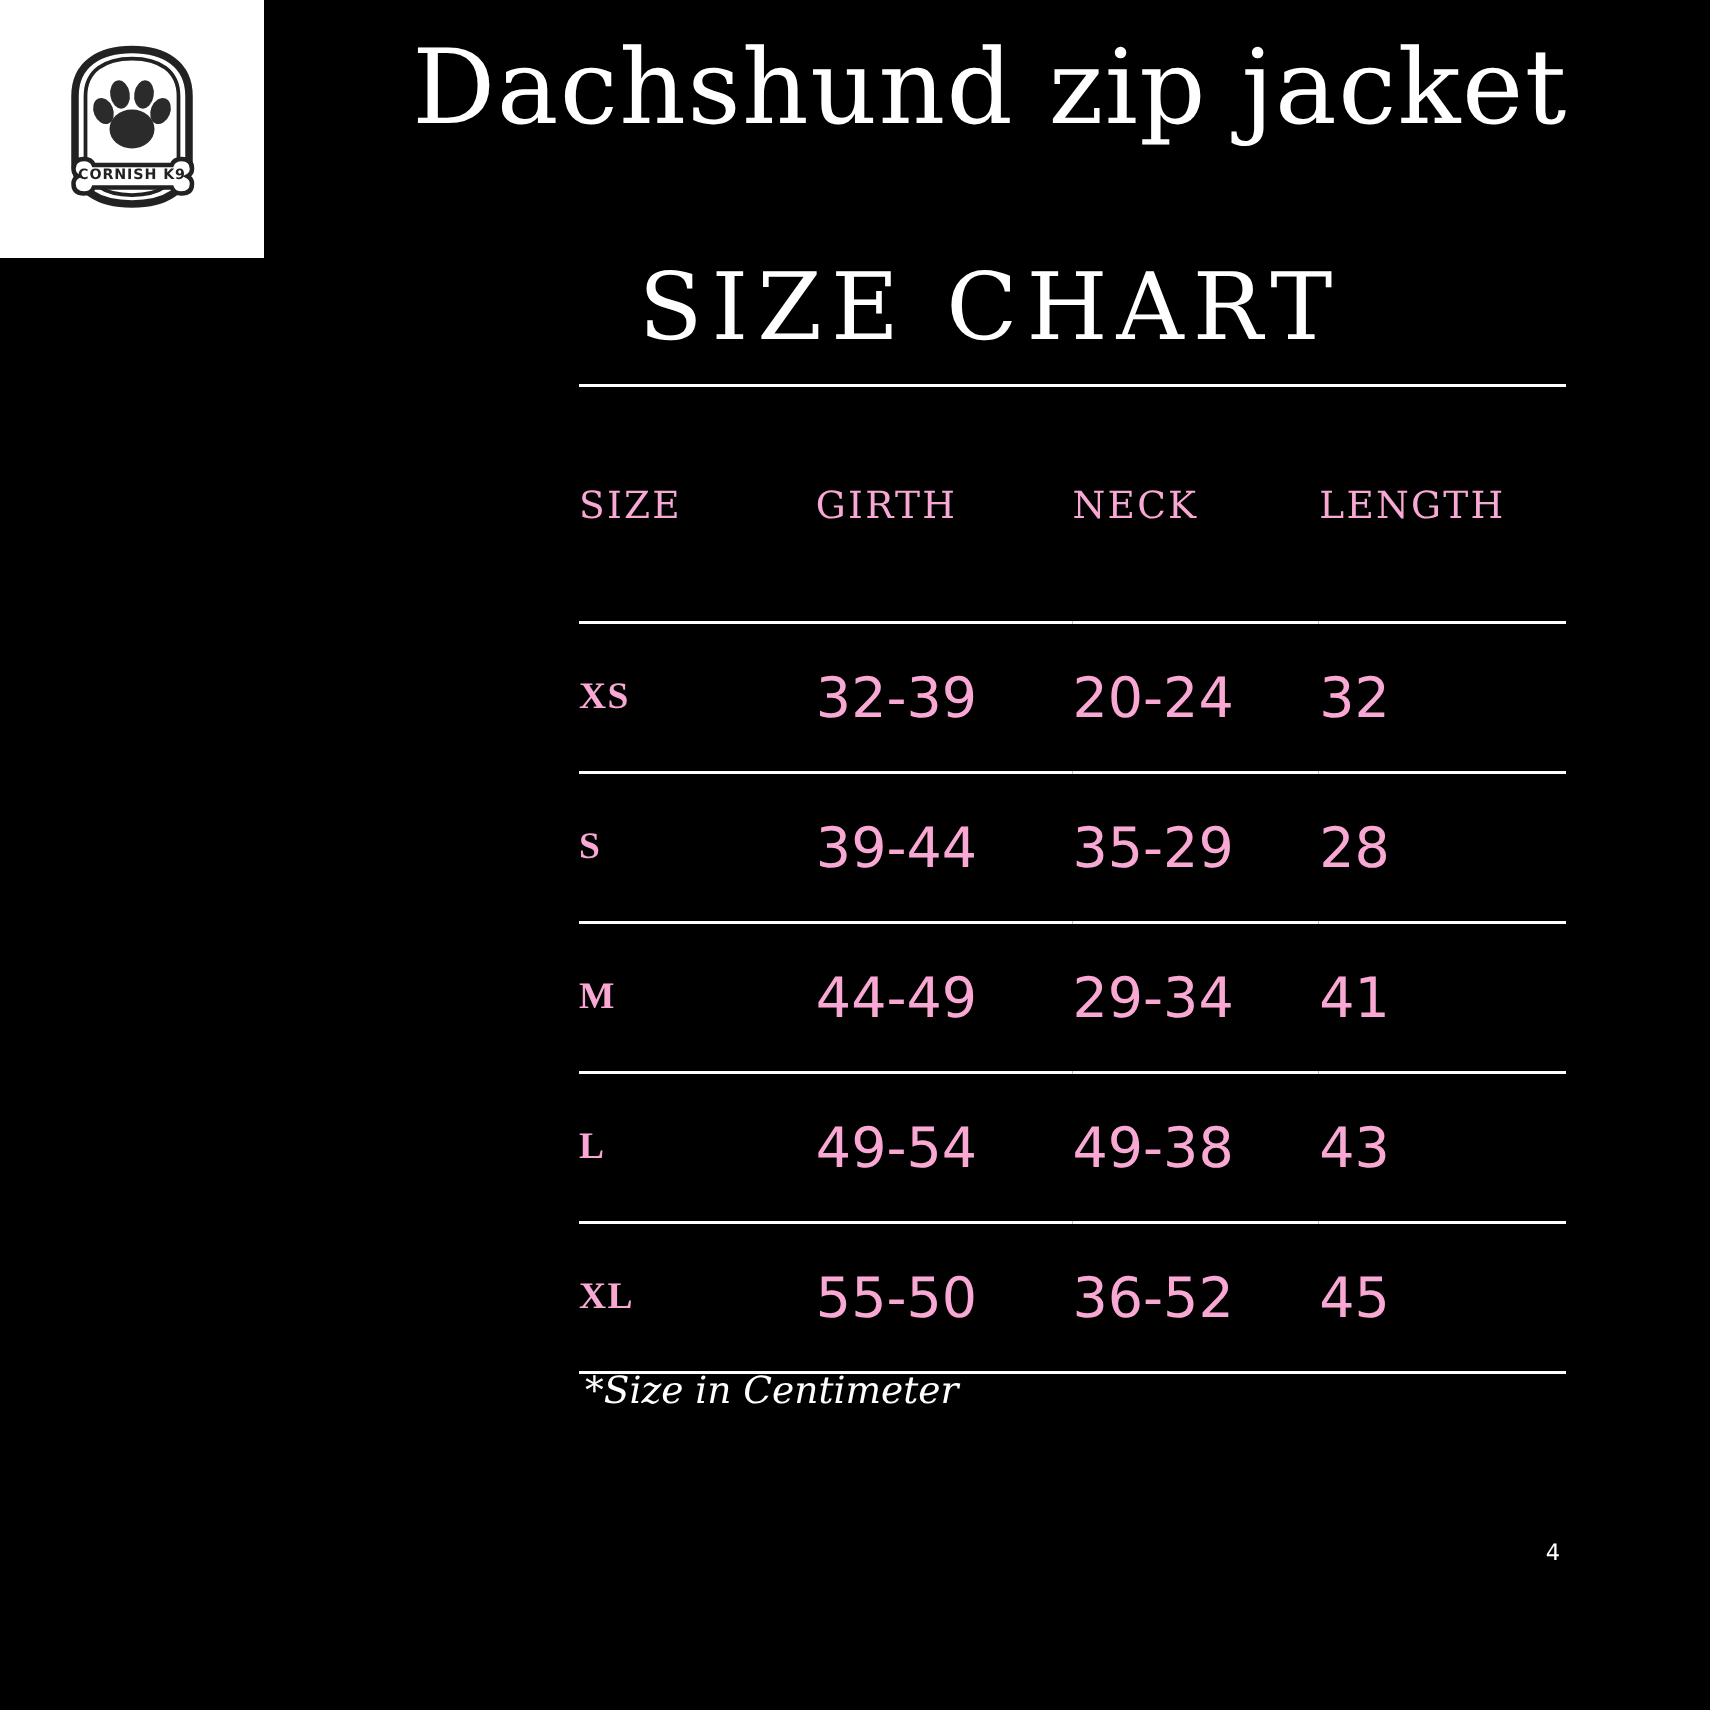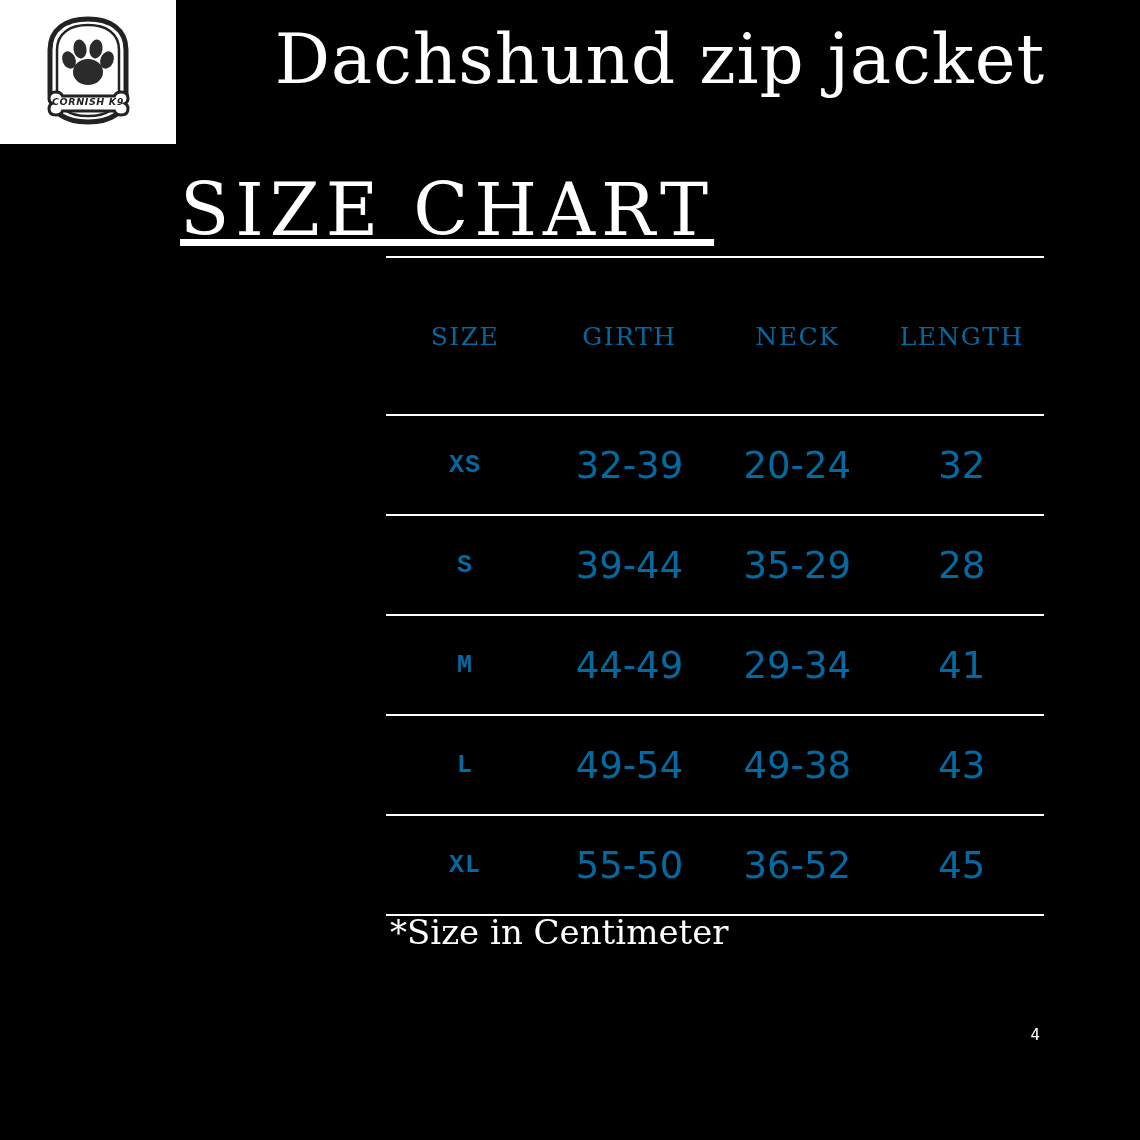--- a/index.html
+++ b/index.html
@@ -15,26 +15,25 @@
     color: #ffffff;
     position: relative;
   }
 
   
   .logo-block {
     position: absolute;
     left: 0;
     top: 0;
     width: 176px;
-    height: 144px;
+    height: 172px;
     background: #ffffff;
     display: flex;
     align-items: center;
     justify-content: center;
-    font-style: italic;
   }
   .logo-badge {
     position: relative;
     width: 104px;
     height: 112px;
   }
   .logo-badge svg { display: block; }
 
   
   .doc-title {
@@ -50,27 +49,26 @@
     font-weight: 400;
     color: #ffffff;
   }
 
   
   .chart-heading {
     position: absolute;
     left: 180px;
     top: 168px;
     width: 960px;
-    text-align: left;
-    font-size: 72px;
+    text-align: center;
+    font-size: 62px;
     letter-spacing: 6px;
     font-family: "DejaVu Serif", serif;
     font-weight: 400;
     color: #ffffff;
-    text-decoration: underline;
   }
 
   
   .chart-wrap {
     position: absolute;
     left: 386px;
     top: 256px;
     width: 658px;
   }
   .rule {
@@ -79,22 +77,22 @@
     width: 100%;
   }
   .rule.top { margin-bottom: 0; }
   table.size-table {
     width: 100%;
     border-collapse: collapse;
     table-layout: fixed;
   }
   table.size-table th,
   table.size-table td {
-    text-align: center;
-    color: #0369a1;
+    text-align: left;
+    color: #f9a8d4;
     font-weight: 400;
     padding: 0;
   }
   table.size-table thead th {
     font-size: 25px;
     letter-spacing: 1.5px;
     height: 156px;
     vertical-align: middle;
     font-family: "DejaVu Serif", serif;
   }
@@ -102,31 +100,32 @@
     border-top: 2px solid #ffffff;
   }
   table.size-table tbody td {
     height: 98px;
     vertical-align: middle;
     font-size: 37px;
     font-family: "DejaVu Sans", sans-serif;
   }
   table.size-table tbody td.size-cell {
     font-size: 25px;
-    font-family: Liberation Mono, monospace;
+    font-family: Liberation Serif, serif;
     font-weight: 700;
     letter-spacing: 1px;
   }
   .rule.bottom { margin-top: 0; }
 
   .footnote {
     position: absolute;
     left: 390px;
     top: 912px;
-    font-size: 34px;
+    font-size: 25px;
+    font-style: italic;
     font-family: "DejaVu Serif", serif;
     color: #ffffff;
   }
 
   .page-number {
     position: absolute;
     right: 100px;
     top: 1026px;
     font-size: 15px;
     font-family: "DejaVu Sans", sans-serif;

